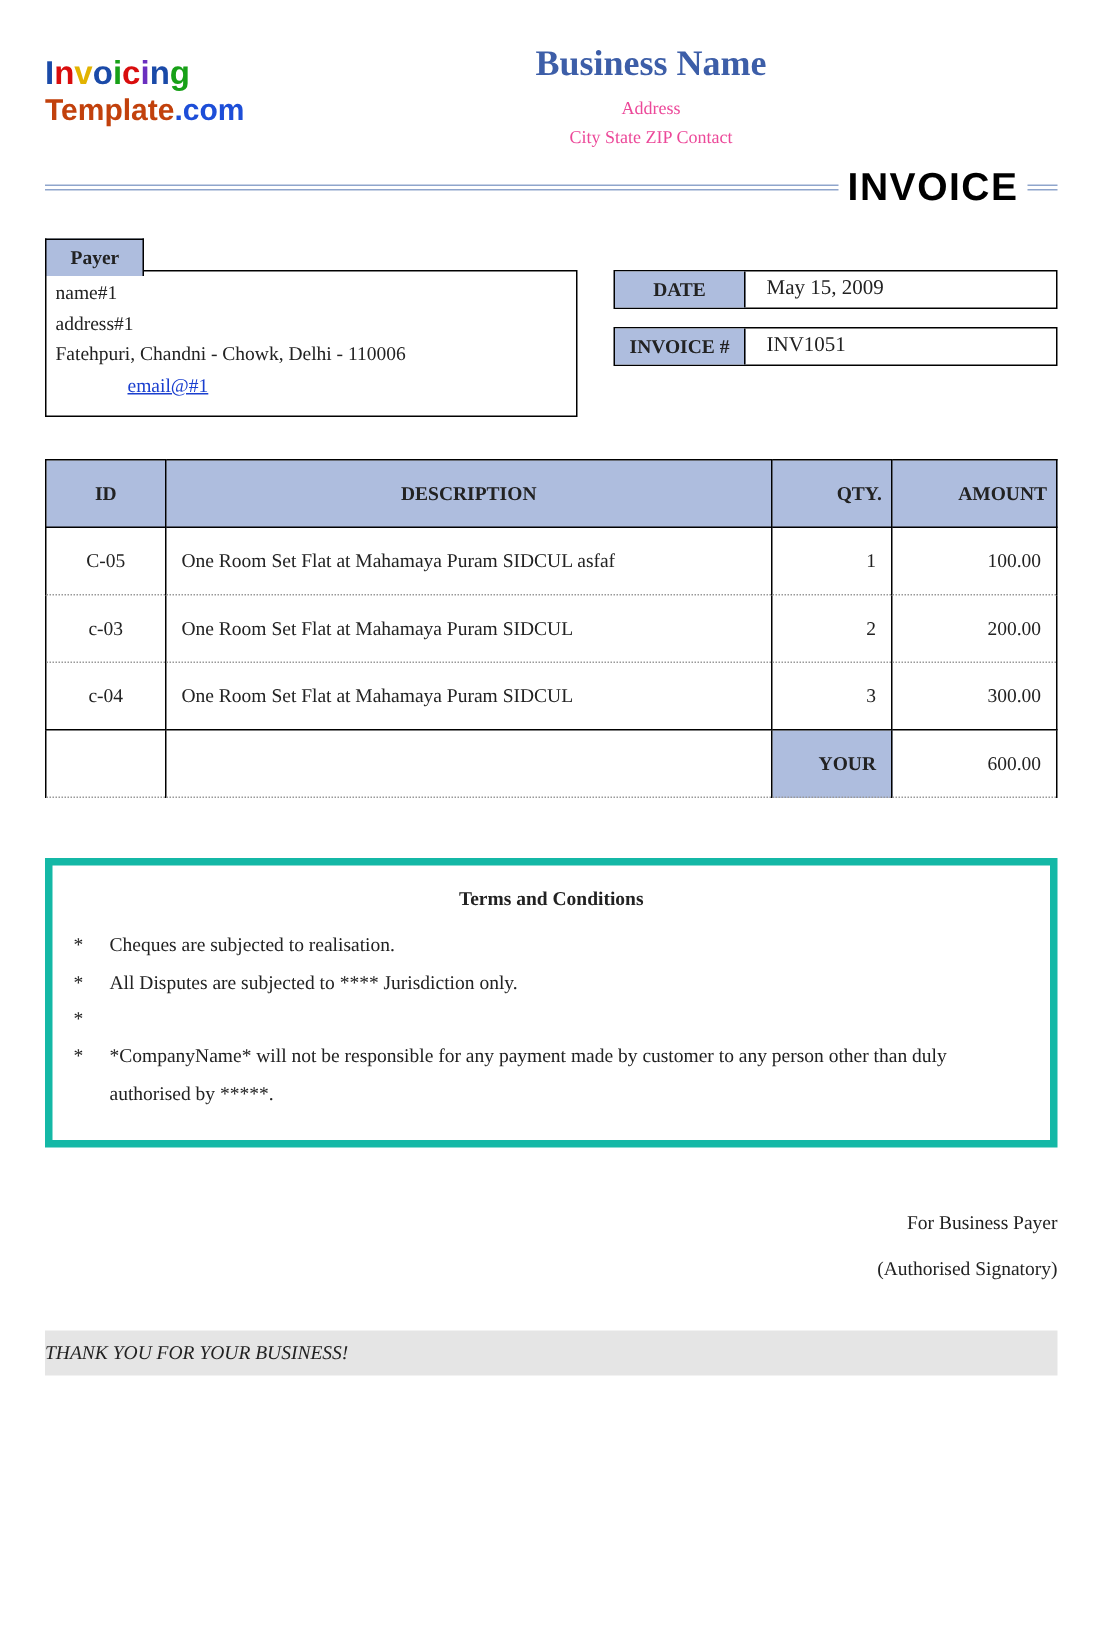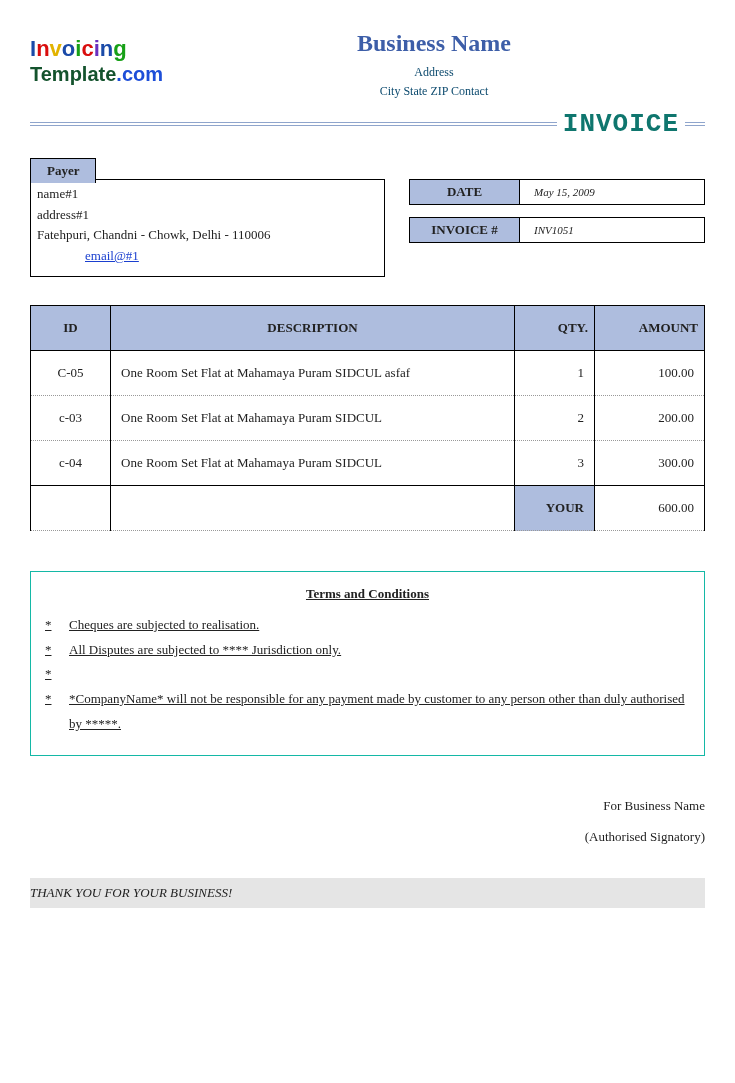--- a/index.html
+++ b/index.html
@@ -28,48 +28,48 @@
   .logo .l-i { color: #1a4aa8; }
   .logo .l-n { color: #d90d0d; }
   .logo .l-v { color: #e2b300; }
   .logo .l-o { color: #1a4aa8; }
   .logo .l-i2{ color: #17a017; }
   .logo .l-c { color: #d90d0d; }
   .logo .l-i3{ color: #6a2fbf; }
   .logo .l-n2{ color: #1a4aa8; }
   .logo .l-g { color: #17a017; }
   .logo .line2 { font-size: 20px; margin-top: 2px;}
-  .logo .t-t { color: #14532d; }
+  .logo .t-t { color: #c2410c; }
   .logo .t-com { color: #1d4ed8; }
   .business-block {
     flex: 1 1 auto;
     text-align: center;
   }
   .business-name {
     font-family: "Bookman Old Style", Georgia, serif;
     font-size: 24px;
     font-weight: bold;
     color: #3d5ea8;
     margin-bottom: 6px;
   }
-  .business-meta { color: #0c4a6e; font-family: Georgia, serif; font-size: 12px; line-height: 1.6;}
+  .business-meta { color: #ec4899; font-family: Georgia, serif; font-size: 12px; line-height: 1.6;}
   .divider-row {
     display:flex; align-items:center; margin: 2px 0 40px 0;
   }
   .dbl-line {
     height: 4px;
     border-top: 1px solid #8fa5cc;
     border-bottom: 1px solid #8fa5cc;
   }
   .dbl-left { flex: 1; }
   .invoice-title {
-    font-family: Liberation Mono, monospace;
+    font-family: Liberation Sans, sans-serif;
     font-size: 26px;
     font-weight: bold;
-    color: #0f766e;
+    color: #000000;
     padding: 0 6px;
     letter-spacing: 1px;
   }
   .dbl-right { width: 20px; }
   .info-row { display:flex; align-items:flex-start; }
   .payer-box {
     width: 355px;
     border: 1px solid #000;
     font-size: 13px;
     line-height: 1.5;
@@ -84,26 +84,26 @@
     font-size: 13px;
   }
   .payer-body { padding: 4px 6px 10px 6px; }
   .payer-body div { margin-bottom: 1px; }
   .email-link { color: #1a3fcf; text-decoration: underline; margin-left: 48px; }
   .meta-boxes { margin-left:auto; width: 296px; }
   .meta-row {
     display:flex; border:1px solid #000; height:26px; margin-bottom:12px;
   }
   .meta-label {
-    width: 110px; background:#aebdde;
+    width: 87px; background:#aebdde;
     border-right:1px solid #000;
     font-weight:bold; text-align:center;
     line-height:24px; font-size:13px;
   }
-  .meta-value { flex:1; padding-left:14px; line-height:24px; font-size:11px;font-style:italic;}
+  .meta-value { flex:1; padding-left:14px; line-height:24px; font-size:14px;}
   table.items {
     width:100%; border-collapse:collapse; margin-top:28px;
     font-size:13px;
   }
   table.items th {
     background:#aebdde; border:1px solid #000;
     padding: 14px 6px; font-weight:bold; font-family: Georgia, serif;
   }
   table.items td {
     border-left:1px solid #000; border-right:1px solid #000;
@@ -118,23 +118,23 @@
   .total-row td { padding:0; border:none;}
   .total-label {
     background:#aebdde; border:1px solid #000; border-top:none;
     text-align:right; padding:6px 6px; font-weight:bold;
   }
   .total-value {
     border:1px solid #000; border-top:none; border-left:none;
     text-align:right; padding:6px 16px 6px 6px;
   }
   .terms-box {
-    border:1px solid #14b8a6; margin-top:40px;
+    border:5px solid #14b8a6; margin-top:40px;
     padding: 10px 14px 18px 14px;
-    font-size:13px; line-height:1.9;text-decoration:underline;
+    font-size:13px; line-height:1.9;
   }
   .terms-title { text-align:center; font-weight:bold; margin-bottom:6px; }
   .terms-line { display:flex; }
   .terms-bullet { width:24px; flex:0 0 24px; }
   .sign-block { text-align:right; margin-top:34px; font-size:13px; line-height:2.4;}
   .thanks-bar {
     background:#e5e5e5; text-align:left;
     font-style:italic; padding:7px 0; margin-top:26px;
     font-size:13px;
   }
@@ -236,17 +236,17 @@
   <div class="terms-line">
     <div class="terms-bullet">*</div>
   </div>
   <div class="terms-line">
     <div class="terms-bullet">*</div>
     <div>*CompanyName* will not be responsible for any payment made by customer to any person other than duly authorised by *****.</div>
   </div>
 </div>
 
 <div class="sign-block">
-  <div>For Business Name</div>
+  <div>For Business Payer</div>
   <div>(Authorised Signatory)</div>
 </div>
 
 <div class="thanks-bar">THANK YOU FOR YOUR BUSINESS!</div>
 
 </body></html>

